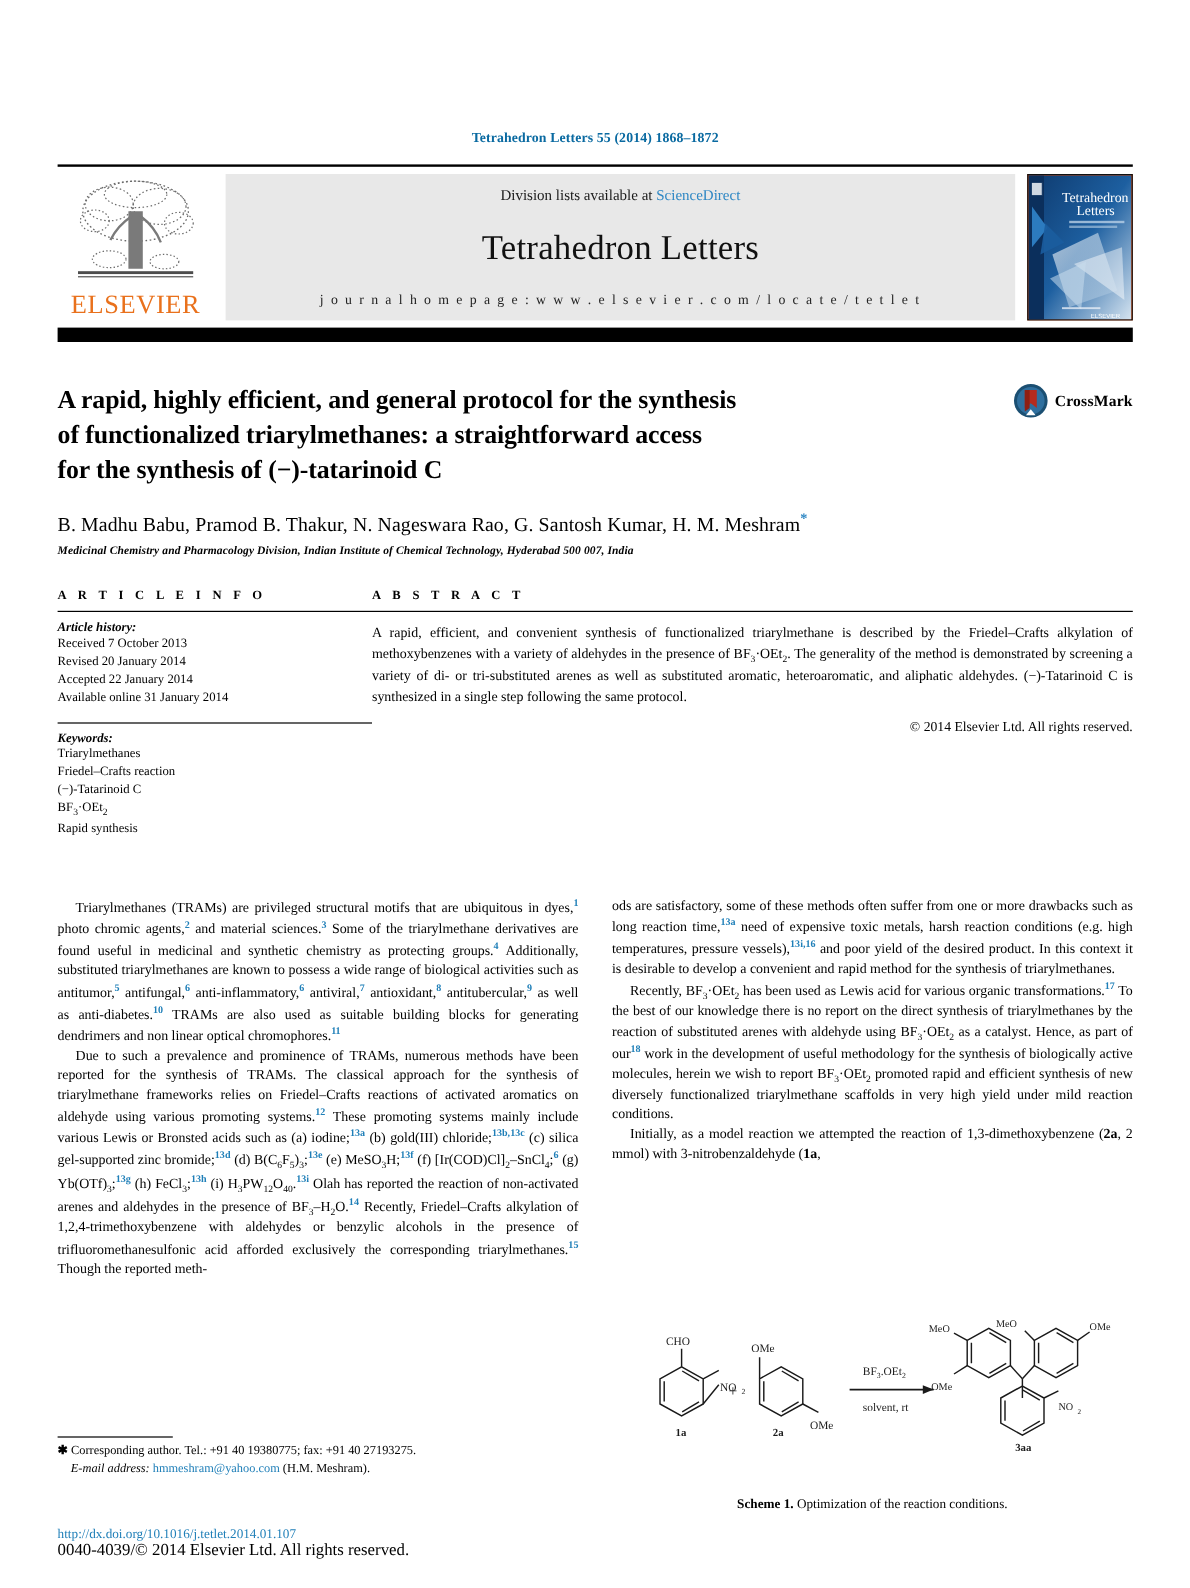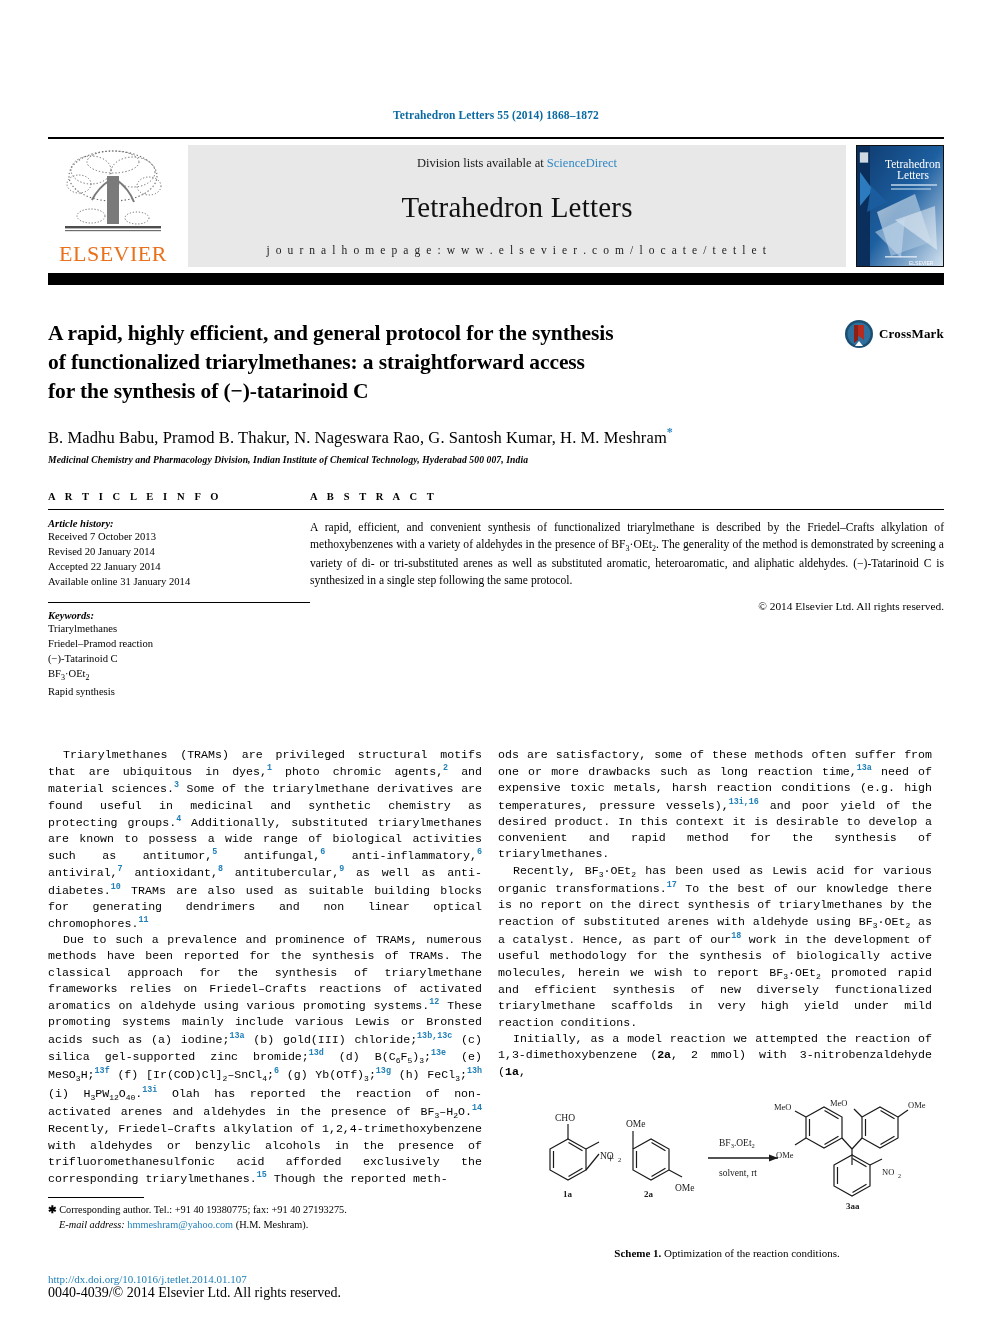--- a/index.html
+++ b/index.html
@@ -122,21 +122,21 @@
     font-size:11.6px;
     line-height:1.47;
     text-align:justify;
   }
   .copyright { font-size:11.4px; text-align:right; margin-top:11px; }
 
   
   .body2col {
     position:absolute; left:48px; top:710px;
     width:896px;
-    display:flex; gap:16px;font-family:Liberation Mono, monospace;
+    display:flex; gap:28px;
   }
   .bcol { width:434px; flex:0 0 434px; }
   .bcol p {
     margin:0;
     font-size:11.6px;
     line-height:1.405;
     text-align:justify;
     text-justify:inter-word;
     hyphens:manual;
   }
@@ -271,21 +271,21 @@
       <div class="hist-label">Article history:</div>
       <div class="hist-line">Received 7 October 2013</div>
       <div class="hist-line">Revised 20 January 2014</div>
       <div class="hist-line">Accepted 22 January 2014</div>
       <div class="hist-line">Available online 31 January 2014</div>
 
       <div class="kwblock">
         <div class="rule"></div>
         <div class="kw-label">Keywords:</div>
         <div class="kw-line">Triarylmethanes</div>
-        <div class="kw-line">Friedel–Pramod reaction</div>
+        <div class="kw-line">Friedel–Crafts reaction</div>
         <div class="kw-line">(−)-Tatarinoid C</div>
         <div class="kw-line">BF<sub>3</sub>·OEt<sub>2</sub></div>
         <div class="kw-line">Rapid synthesis</div>
       </div>
     </div>
 
     <div class="col-abs">
       <div class="sechead">A B S T R A C T</div>
       <div class="rule-abs"></div>
       <div class="abstract-text">A rapid, efficient, and convenient synthesis of functionalized triarylmethane is described by the Friedel–Crafts alkylation of methoxybenzenes with a variety of aldehydes in the presence of BF<sub>3</sub>·OEt<sub>2</sub>. The generality of the method is demonstrated by screening a variety of di- or tri-substituted arenes as well as substituted aromatic, heteroaromatic, and aliphatic aldehydes. (−)-Tatarinoid C is synthesized in a single step following the same protocol.</div>

